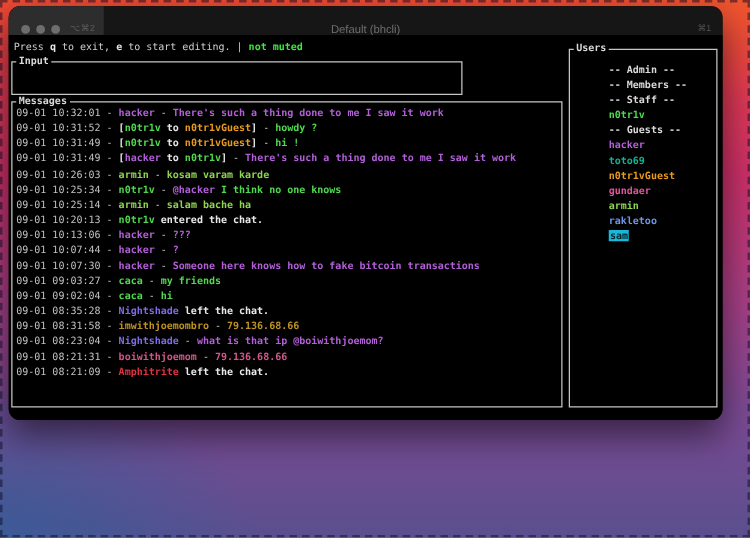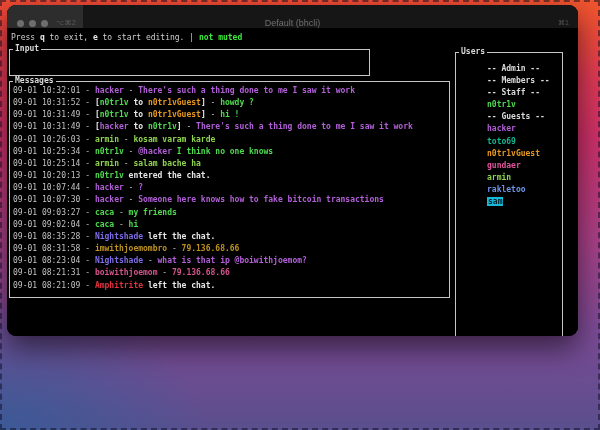--- a/index.html
+++ b/index.html
@@ -39,24 +39,24 @@
   .tbox{position:absolute;border:1px solid #c6c6c6;box-sizing:border-box;}
   .tbox-title{
     position:absolute;top:-6px;left:3px;background:#000;padding:0 2px;
     color:#dadada;font-weight:bold;font-size:8px;line-height:10px;
   }
   #input-box{left:2px;top:21px;width:361px;height:27px;}
   #input-field{
     width:100%;height:100%;background:transparent;border:none;outline:none;
     color:#e8e8e8;font-family:"DejaVu Sans Mono",monospace;font-size:8px;padding:2px 4px;box-sizing:border-box;
   }
-  #messages-box{left:2px;top:53px;width:441px;height:217px;}
+  #messages-box{left:2px;top:53px;width:441px;height:245px;}
   #messages-body{position:absolute;inset:1px 1px 1px 3px;overflow:hidden;padding-top:2px;}
   .msg-row{white-space:pre;line-height:12.15px;}
-  #users-box{left:448px;top:24px;width:108px;height:287px;}
+  #users-box{left:448px;top:11px;width:119px;height:287px;}
   #users-body{position:absolute;inset:1px;padding:9px 0 0 4px;overflow:hidden;}
   .user-row{white-space:pre;line-height:12.1px;font-weight:bold;margin-left:26px;}
   .user-row.header{color:#dadada;}
   .sel{padding:0 1px;text-align:right;}
 </style>
 </head>
 <body>
 
 <div class="window">
   <div class="titlebar">
@@ -82,20 +82,21 @@
       <span class="tbox-title">Messages</span>
       <div id="messages-body">
           <div class="msg-row"><span style="color: rgb(194, 194, 194);">09-01 10:32:01 - </span><span style="color: rgb(178, 95, 216); font-weight: bold;">hacker</span><span style="color: rgb(207, 207, 207);"> - </span><span style="color: rgb(178, 95, 216); font-weight: bold;">There's such a thing done to me I saw it work</span></div>
           <div class="msg-row"><span style="color: rgb(194, 194, 194);">09-01 10:31:52 - </span><span style="color: rgb(232, 232, 232); font-weight: bold;">[</span><span style="color: rgb(79, 217, 79); font-weight: bold;">n0tr1v</span><span style="color: rgb(232, 232, 232); font-weight: bold;"> to </span><span style="color: rgb(232, 153, 31); font-weight: bold;">n0tr1vGuest</span><span style="color: rgb(232, 232, 232); font-weight: bold;">]</span><span style="color: rgb(207, 207, 207);"> - </span><span style="color: rgb(79, 217, 79); font-weight: bold;">howdy ?</span></div>
           <div class="msg-row"><span style="color: rgb(194, 194, 194);">09-01 10:31:49 - </span><span style="color: rgb(232, 232, 232); font-weight: bold;">[</span><span style="color: rgb(79, 217, 79); font-weight: bold;">n0tr1v</span><span style="color: rgb(232, 232, 232); font-weight: bold;"> to </span><span style="color: rgb(232, 153, 31); font-weight: bold;">n0tr1vGuest</span><span style="color: rgb(232, 232, 232); font-weight: bold;">]</span><span style="color: rgb(207, 207, 207);"> - </span><span style="color: rgb(79, 217, 79); font-weight: bold;">hi !</span></div>
           <div class="msg-row"><span style="color: rgb(194, 194, 194);">09-01 10:31:49 - </span><span style="color: rgb(232, 232, 232); font-weight: bold;">[</span><span style="color: rgb(178, 95, 216); font-weight: bold;">hacker</span><span style="color: rgb(232, 232, 232); font-weight: bold;"> to </span><span style="color: rgb(79, 217, 79); font-weight: bold;">n0tr1v</span><span style="color: rgb(232, 232, 232); font-weight: bold;">]</span><span style="color: rgb(207, 207, 207);"> - </span><span style="color: rgb(178, 95, 216); font-weight: bold;">There's such a thing done to me I saw it work</span></div>
           <div class="msg-row"><span style="color: rgb(194, 194, 194);">09-01 10:26:03 - </span><span style="color: rgb(143, 212, 79); font-weight: bold;">armin</span><span style="color: rgb(207, 207, 207);"> - </span><span style="color: rgb(143, 212, 79); font-weight: bold;">kosam varam karde</span></div>
           <div class="msg-row"><span style="color: rgb(194, 194, 194);">09-01 10:25:34 - </span><span style="color: rgb(79, 217, 79); font-weight: bold;">n0tr1v</span><span style="color: rgb(207, 207, 207);"> - </span><span style="color: rgb(178, 95, 216); font-weight: bold;">@hacker</span><span style="color: rgb(79, 217, 79); font-weight: bold;"> I think no one knows</span></div>
           <div class="msg-row"><span style="color: rgb(194, 194, 194);">09-01 10:25:14 - </span><span style="color: rgb(143, 212, 79); font-weight: bold;">armin</span><span style="color: rgb(207, 207, 207);"> - </span><span style="color: rgb(143, 212, 79); font-weight: bold;">salam bache ha</span></div>
           <div class="msg-row"><span style="color: rgb(194, 194, 194);">09-01 10:20:13 - </span><span style="color: rgb(79, 217, 79); font-weight: bold;">n0tr1v</span><span style="color: rgb(232, 232, 232); font-weight: bold;"> entered the chat.</span></div>
+          <div class="msg-row"><span style="color: rgb(194, 194, 194);">09-01 10:13:06 - </span><span style="color: rgb(178, 95, 216); font-weight: bold;">hacker</span><span style="color: rgb(207, 207, 207);"> - </span><span style="color: rgb(178, 95, 216); font-weight: bold;">???</span></div>
           <div class="msg-row"><span style="color: rgb(194, 194, 194);">09-01 10:07:44 - </span><span style="color: rgb(178, 95, 216); font-weight: bold;">hacker</span><span style="color: rgb(207, 207, 207);"> - </span><span style="color: rgb(178, 95, 216); font-weight: bold;">?</span></div>
           <div class="msg-row"><span style="color: rgb(194, 194, 194);">09-01 10:07:30 - </span><span style="color: rgb(178, 95, 216); font-weight: bold;">hacker</span><span style="color: rgb(207, 207, 207);"> - </span><span style="color: rgb(178, 95, 216); font-weight: bold; text-align: center;">Someone here knows how to fake bitcoin transactions</span></div>
           <div class="msg-row"><span style="color: rgb(194, 194, 194);">09-01 09:03:27 - </span><span style="color: rgb(79, 217, 79); font-weight: bold;">caca</span><span style="color: rgb(207, 207, 207);"> - </span><span style="color: rgb(79, 217, 79); font-weight: bold;">my friends</span></div>
           <div class="msg-row"><span style="color: rgb(194, 194, 194);">09-01 09:02:04 - </span><span style="color: rgb(79, 217, 79); font-weight: bold;">caca</span><span style="color: rgb(207, 207, 207);"> - </span><span style="color: rgb(79, 217, 79); font-weight: bold;">hi</span></div>
           <div class="msg-row"><span style="color: rgb(194, 194, 194);">09-01 08:35:28 - </span><span style="color: rgb(127, 108, 232); font-weight: bold;">Nightshade</span><span style="color: rgb(232, 232, 232); font-weight: bold;"> left the chat.</span></div>
           <div class="msg-row"><span style="color: rgb(194, 194, 194);">09-01 08:31:58 - </span><span style="color: rgb(189, 146, 34); font-weight: bold;">imwithjoemombro</span><span style="color: rgb(207, 207, 207);"> - </span><span style="color: rgb(189, 146, 34); font-weight: bold;">79.136.68.66</span></div>
           <div class="msg-row"><span style="color: rgb(194, 194, 194);">09-01 08:23:04 - </span><span style="color: rgb(127, 108, 232); font-weight: bold;">Nightshade</span><span style="color: rgb(207, 207, 207);"> - </span><span style="color: rgb(178, 95, 216); font-weight: bold;">what is that ip @boiwithjoemom?</span></div>
           <div class="msg-row"><span style="color: rgb(194, 194, 194);">09-01 08:21:31 - </span><span style="color: rgb(212, 84, 140); font-weight: bold;">boiwithjoemom</span><span style="color: rgb(207, 207, 207);"> - </span><span style="color: rgb(212, 84, 140); font-weight: bold;">79.136.68.66</span></div>
           <div class="msg-row"><span style="color: rgb(194, 194, 194);">09-01 08:21:09 - </span><span style="color: rgb(224, 50, 64); font-weight: bold; margin-top: 32px;">Amphitrite</span><span style="color: rgb(232, 232, 232); font-weight: bold;"> left the chat.</span></div>
         </div>

